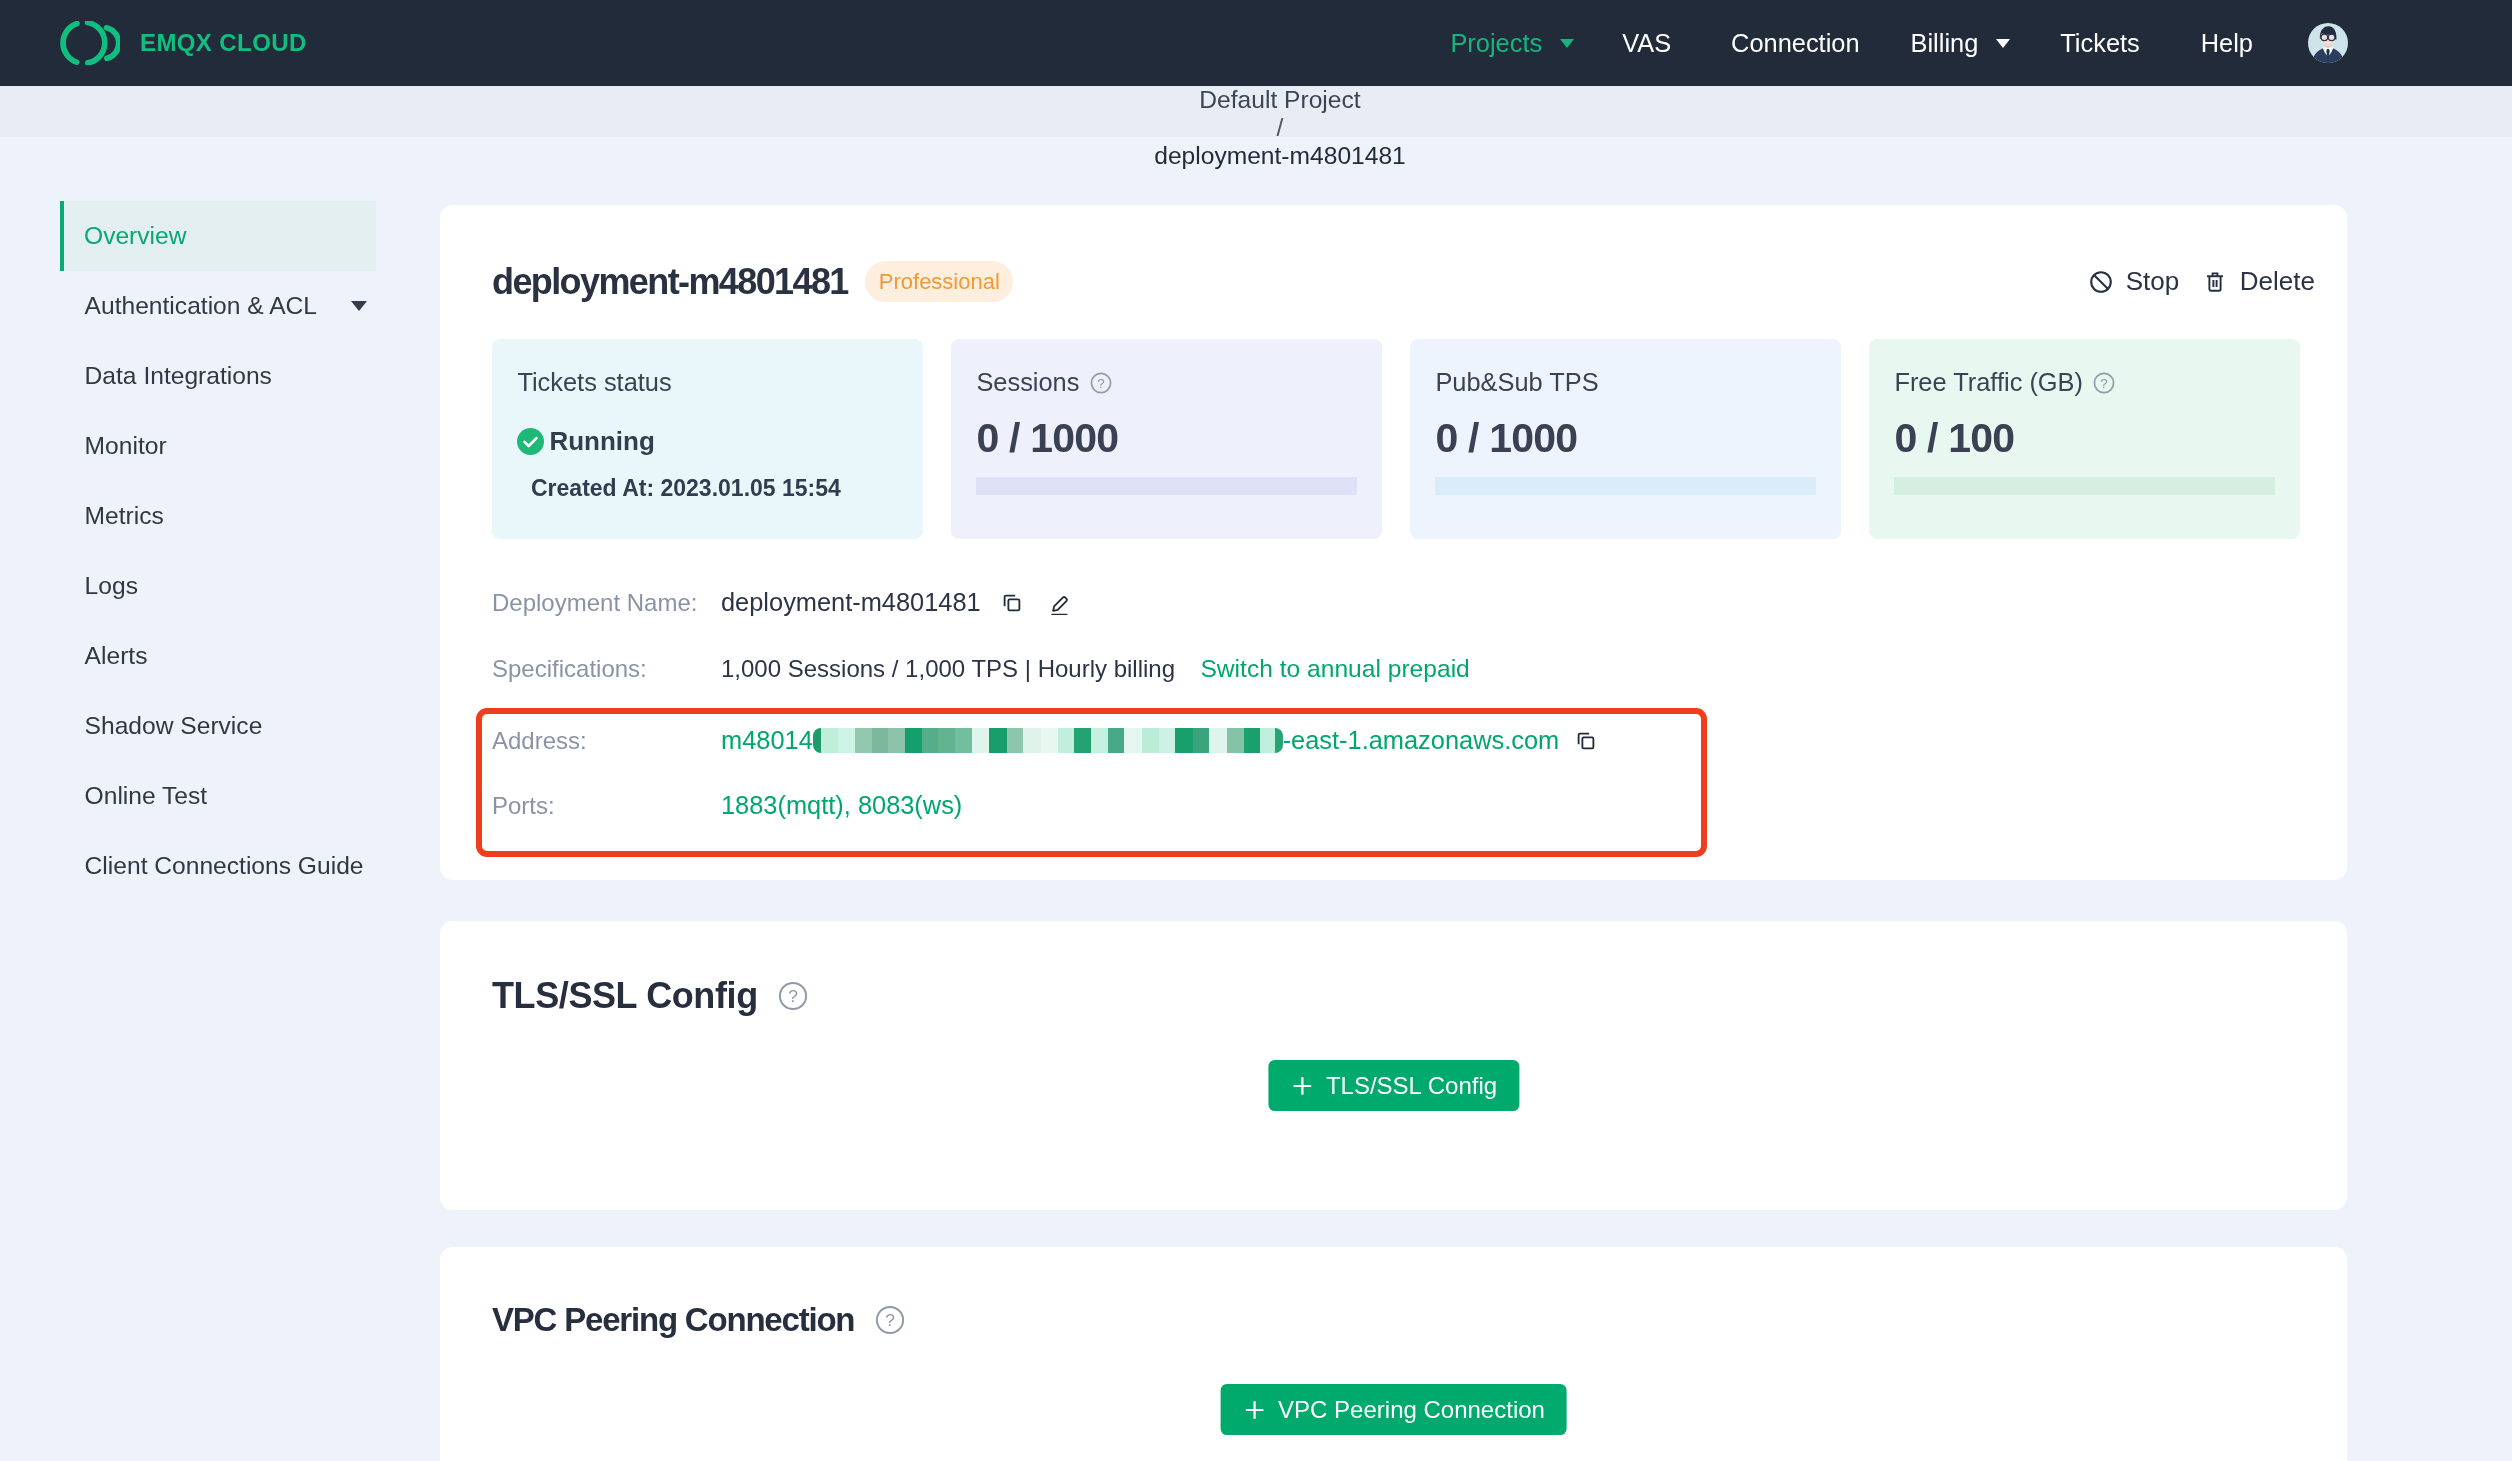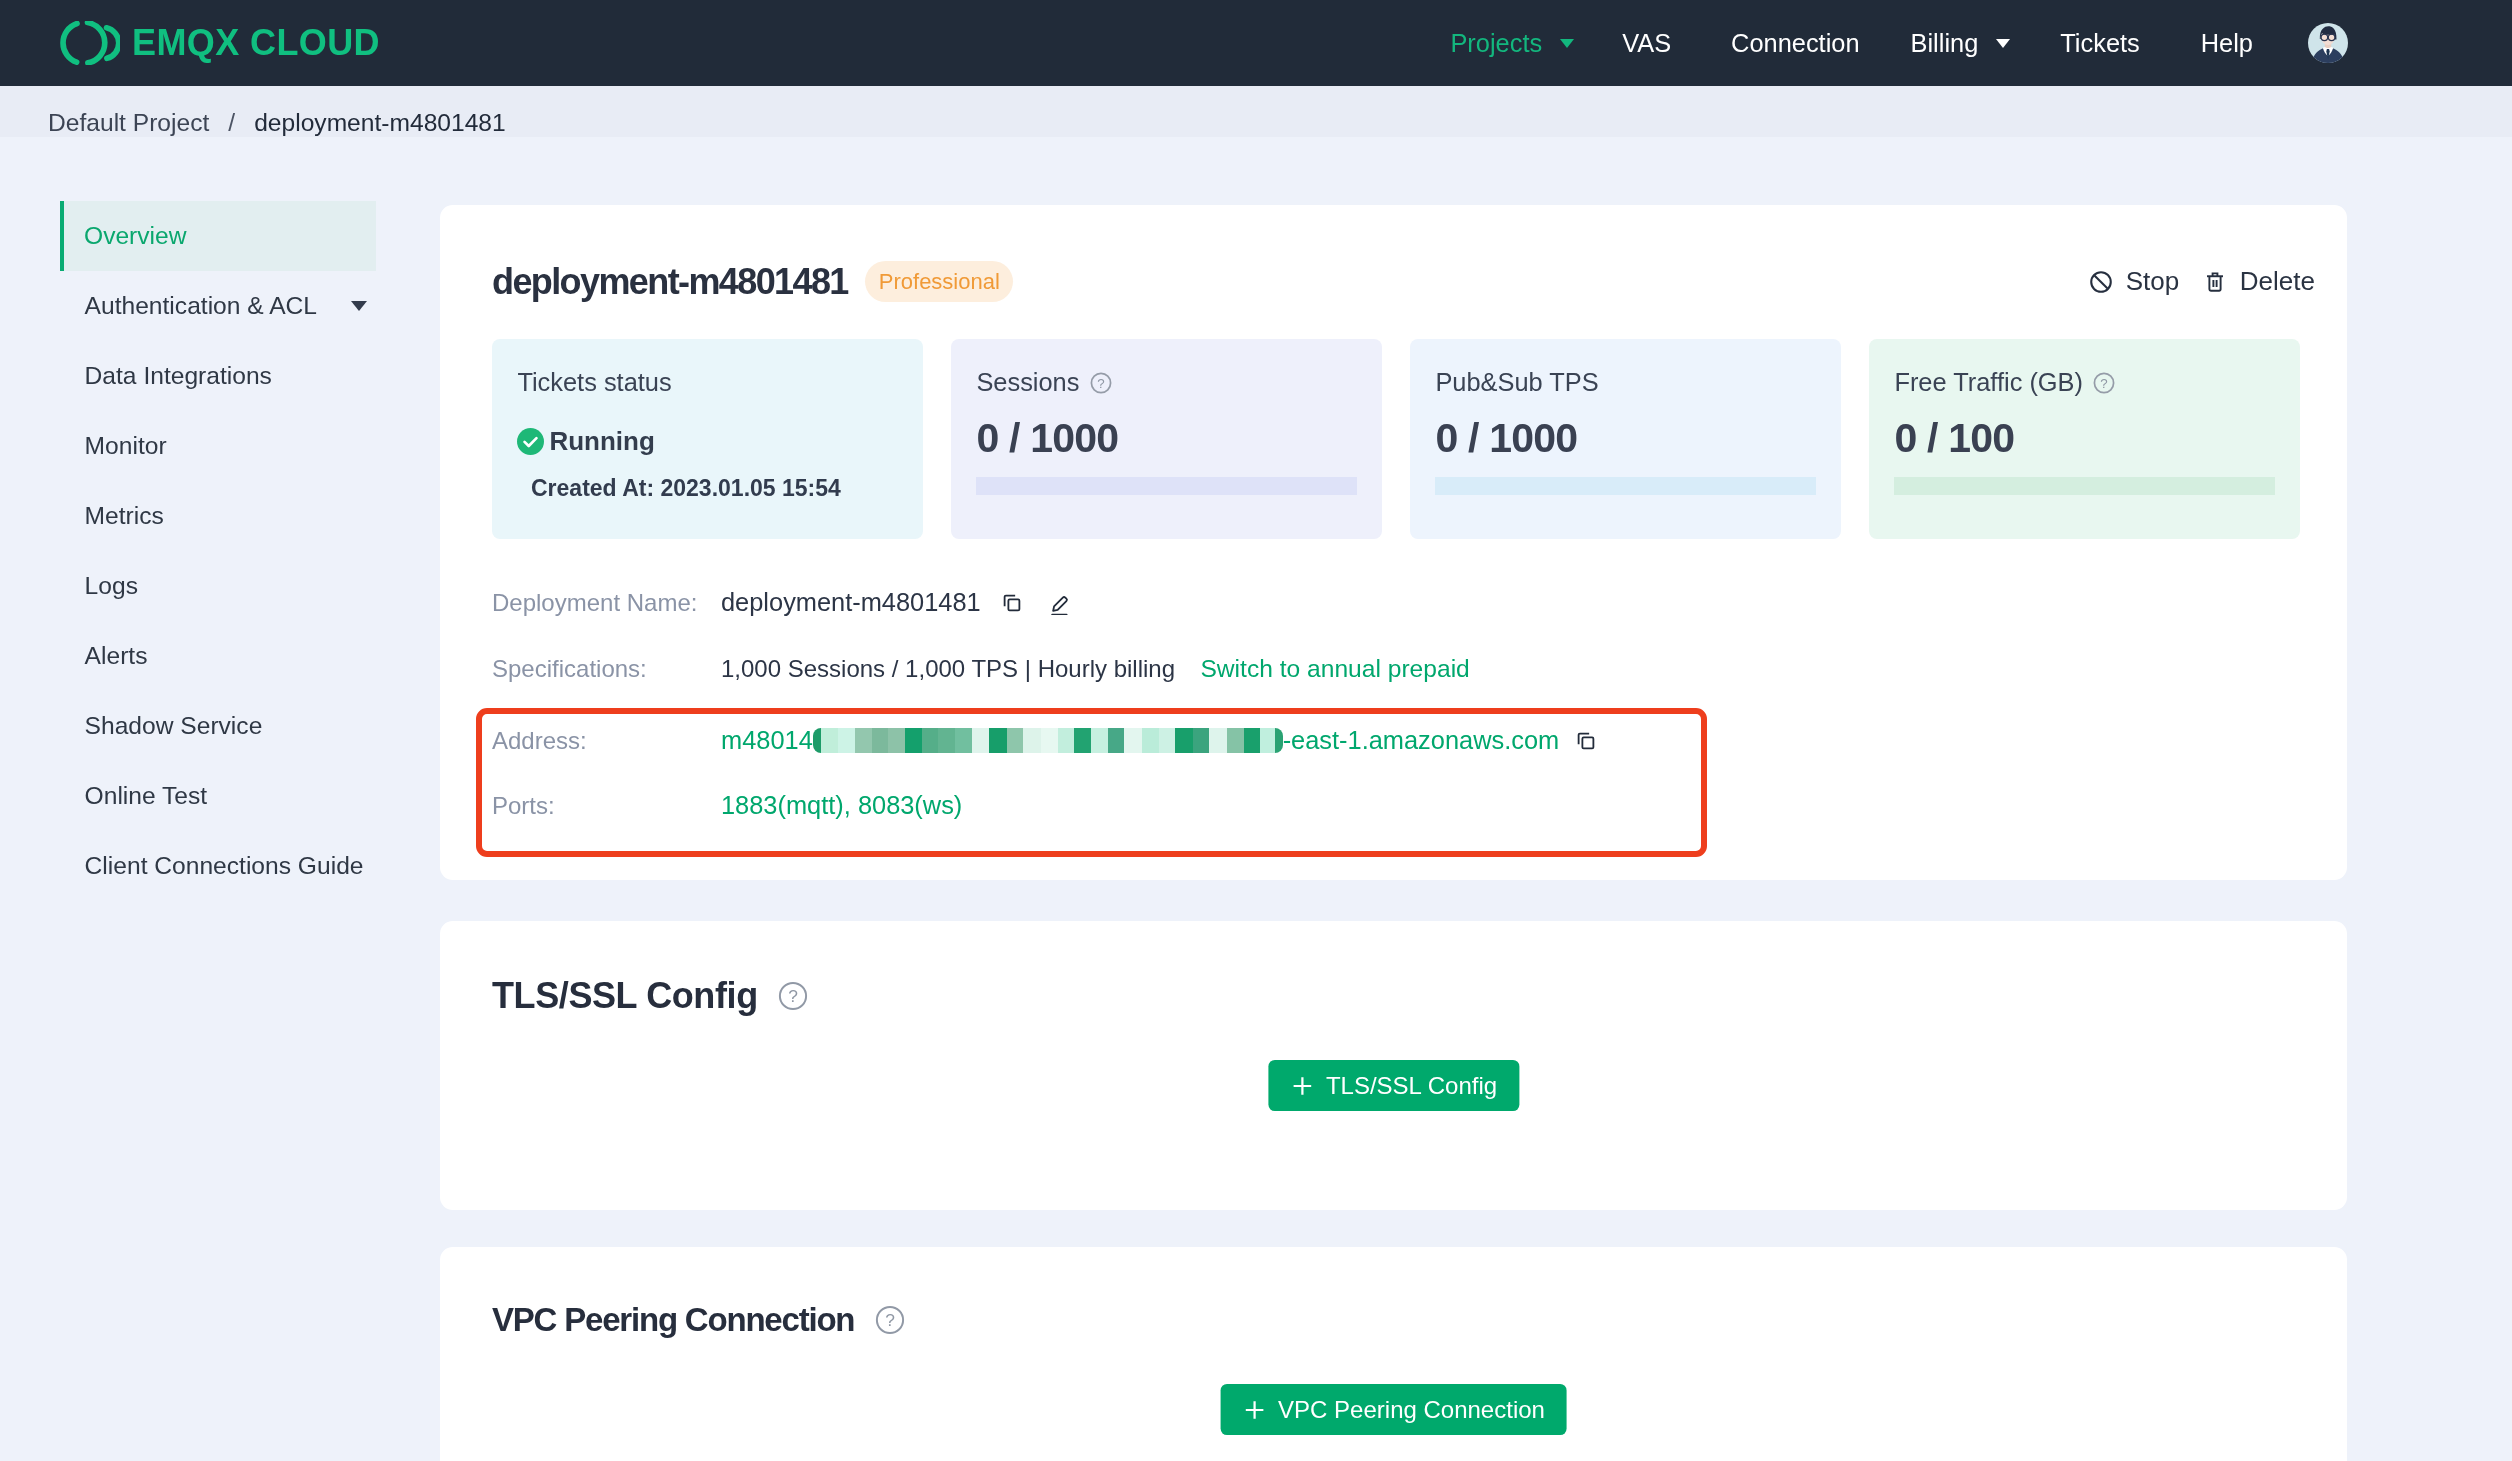--- a/index.html
+++ b/index.html
@@ -1,29 +1,29 @@
 <!DOCTYPE html>
 <html style="font-size:12.7px"><head>
 <meta charset="utf-8">
 <style>
 * { margin:0; padding:0; box-sizing:border-box; }
 html,body { width:2512px; height:1462px; overflow:hidden; }
 body { font-family:"Liberation Sans", sans-serif; background:#eef2fa; }
 
 .hdr { height:86px; background:#212b39; display:flex; align-items:center; padding-left:60px; }
 .logo { display:block; }
-.brand { color:#10bf80; font-size:36px; font-weight:bold; letter-spacing:0.4px; margin-left:12px; }
+.brand { color:#10bf80; font-size:24px; font-weight:bold; letter-spacing:0.4px; margin-left:20px; }
 .nav { margin-left:auto; display:flex; margin-right:164px; }
 .nav .it { color:#fff; font-size:25.4px; display:flex; align-items:center; }
 .nav .it.grn { color:#13b77e; }
 .caret { width:0; height:0; border-left:7.2px solid transparent; border-right:7.2px solid transparent; border-top:9.5px solid #fff; margin-left:18px; display:inline-block; }
 .caret.grn { border-top-color:#13b77e; }
 .avatar { margin-left:55px; }
 
-.bc { height:51px; background:#e8ecf5; display:flex; align-items:flex-end; padding-left:48px; font-size:24.6px; }
+.bc { height:51px; background:#e8ecf5; display:flex; align-items:center; padding-left:48px; font-size:24.6px;flex-direction:column; }
 .bc .a { color:#3c4454; }
 .bc .sep { color:#4c5464; margin:0 19px; }
 .bc .b { color:#222b3a; }
 
 .content { position:relative; height:1325px; }
 .side { position:absolute; left:60px; top:64px; width:316px; }
 .side .mi { height:70px; display:flex; align-items:center; padding-left:24.6px; font-size:24.6px; color:#2f3845; white-space:nowrap; }
 .side .mi.act { background:#e2eef0; border-left:4.8px solid #09ab72; padding-left:20px; color:#0aa76e; }
 .side .mi .scaret { width:0; height:0; border-left:8px solid transparent; border-right:8px solid transparent; border-top:10.3px solid #333c4c; margin-left:auto; margin-right:9.5px; }
 .main { position:absolute; left:440px; top:68px; width:1907px; }

